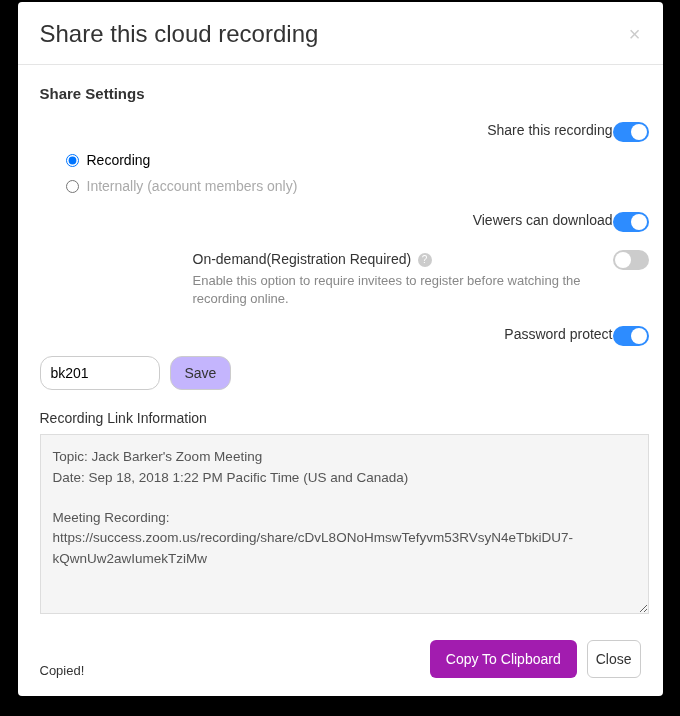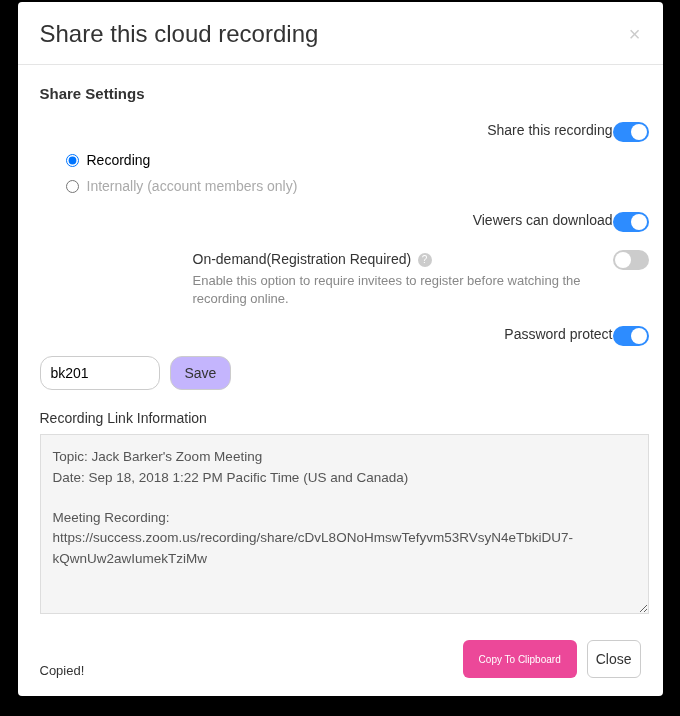--- a/index.html
+++ b/index.html
@@ -154,26 +154,26 @@
       display: flex;
       justify-content: space-between;
       align-items: flex-end;
     }
     .copied-text {
       font-size: 13px;
       color: #333;
     }
     .footer-buttons { display: flex; gap: 10px; }
     .btn-primary {
-      background: #ec4899;
+      background: #a21caf;
       color: #fff;
       border: none;
       border-radius: 6px;
       padding: 10px 16px;
-      font-size: 10px;
+      font-size: 14px;
       font-weight: 500;
       cursor: pointer;
     }
     .btn-secondary {
       background: #fff;
       color: #333;
       border: 1px solid #ccc;
       border-radius: 6px;
       padding: 10px 8px;
       font-size: 14px;

